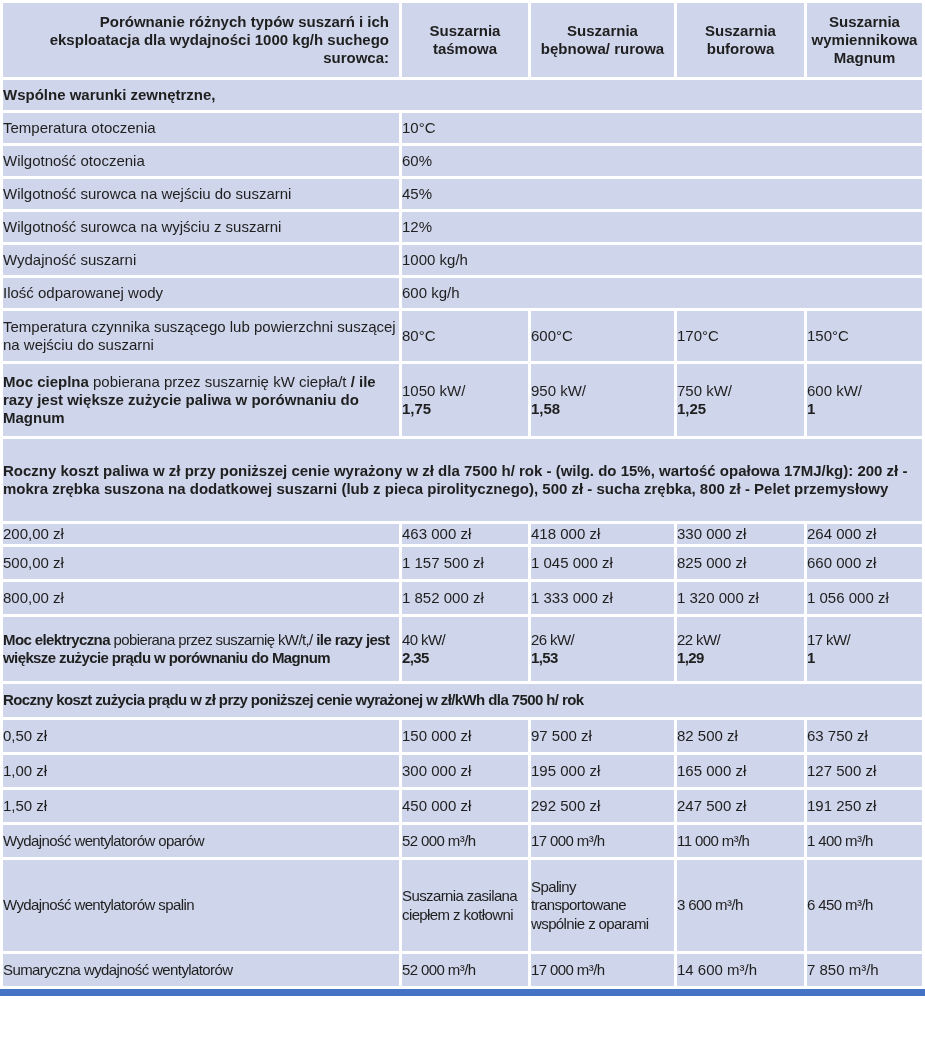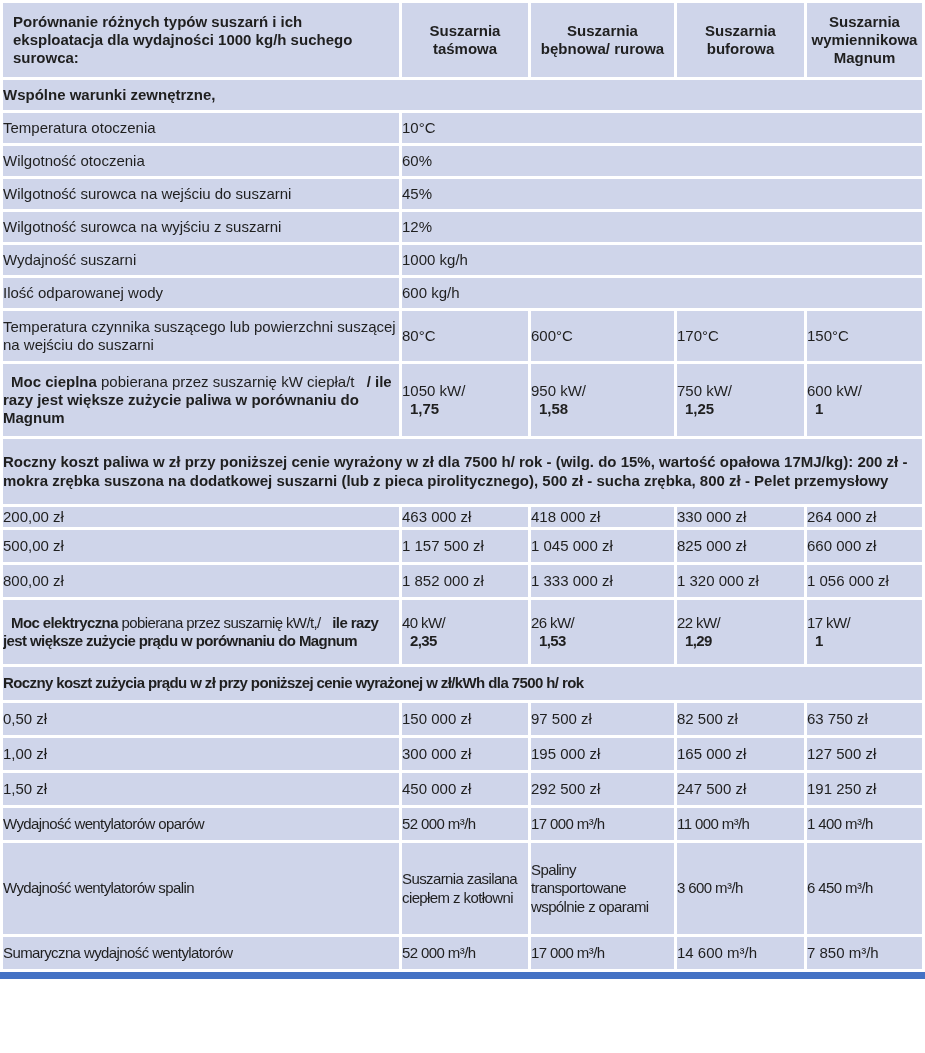--- a/index.html
+++ b/index.html
@@ -22,29 +22,29 @@
     padding:0;
   }
   td.head{
     background:#4472C4;
     color:#ffffff;
     font-weight:bold;
     text-align:center;
     padding:2px 4px;
   }
   td.head.title{
-    text-align:left;
+    text-align:right;
     padding:4px 10px;
   }
   td.label{text-align:left;padding:2px 8px;margin-top:32px;}
   td.val{text-align:left;padding:2px 2px;}
   td.section{text-align:left;padding:2px 14px;font-weight:bold;}
   .serif{font-family:"Liberation Serif",serif;font-size:16px;}
   .narrow{letter-spacing:-0.6px;}
-  .bold{font-weight:bold;padding-left:8px;}
+  .bold{font-weight:bold;}
   .bottom-bar{width:925px;height:7px;background:#4472C4;}
 </style>
 </head>
 <body>
 
 <div class="page">
 <table class="cmp">
   <colgroup>
     <col style="width:396px">
         <col style="width:126px">
@@ -110,21 +110,21 @@
     <td class="val">
             <div>750 kW/</div>
             <div class="bold">1,25</div>
           </td>
     <td class="val">
             <div>600 kW/</div>
             <div class="bold">1</div>
           </td>
   </tr>
 
-  <tr style="height:65px">
+  <tr style="height:82px">
     <td class="section" colspan="5">Roczny koszt paliwa w zł przy poniższej cenie wyrażony w zł dla 7500 h/ rok - (wilg. do 15%, wartość opałowa 17MJ/kg): 200 zł - mokra zrębka suszona na dodatkowej suszarni (lub z pieca pirolitycznego), 500 zł - sucha zrębka, 800 zł - Pelet przemysłowy</td>
   </tr>
   <tr style="height:20px">
     <td class="val serif">200,00 zł</td>
     <td class="val serif">463 000 zł</td>
     <td class="val serif">418 000 zł</td>
     <td class="val serif">330 000 zł</td>
     <td class="val serif">264 000 zł</td>
   </tr>
   <tr style="height:32px">

